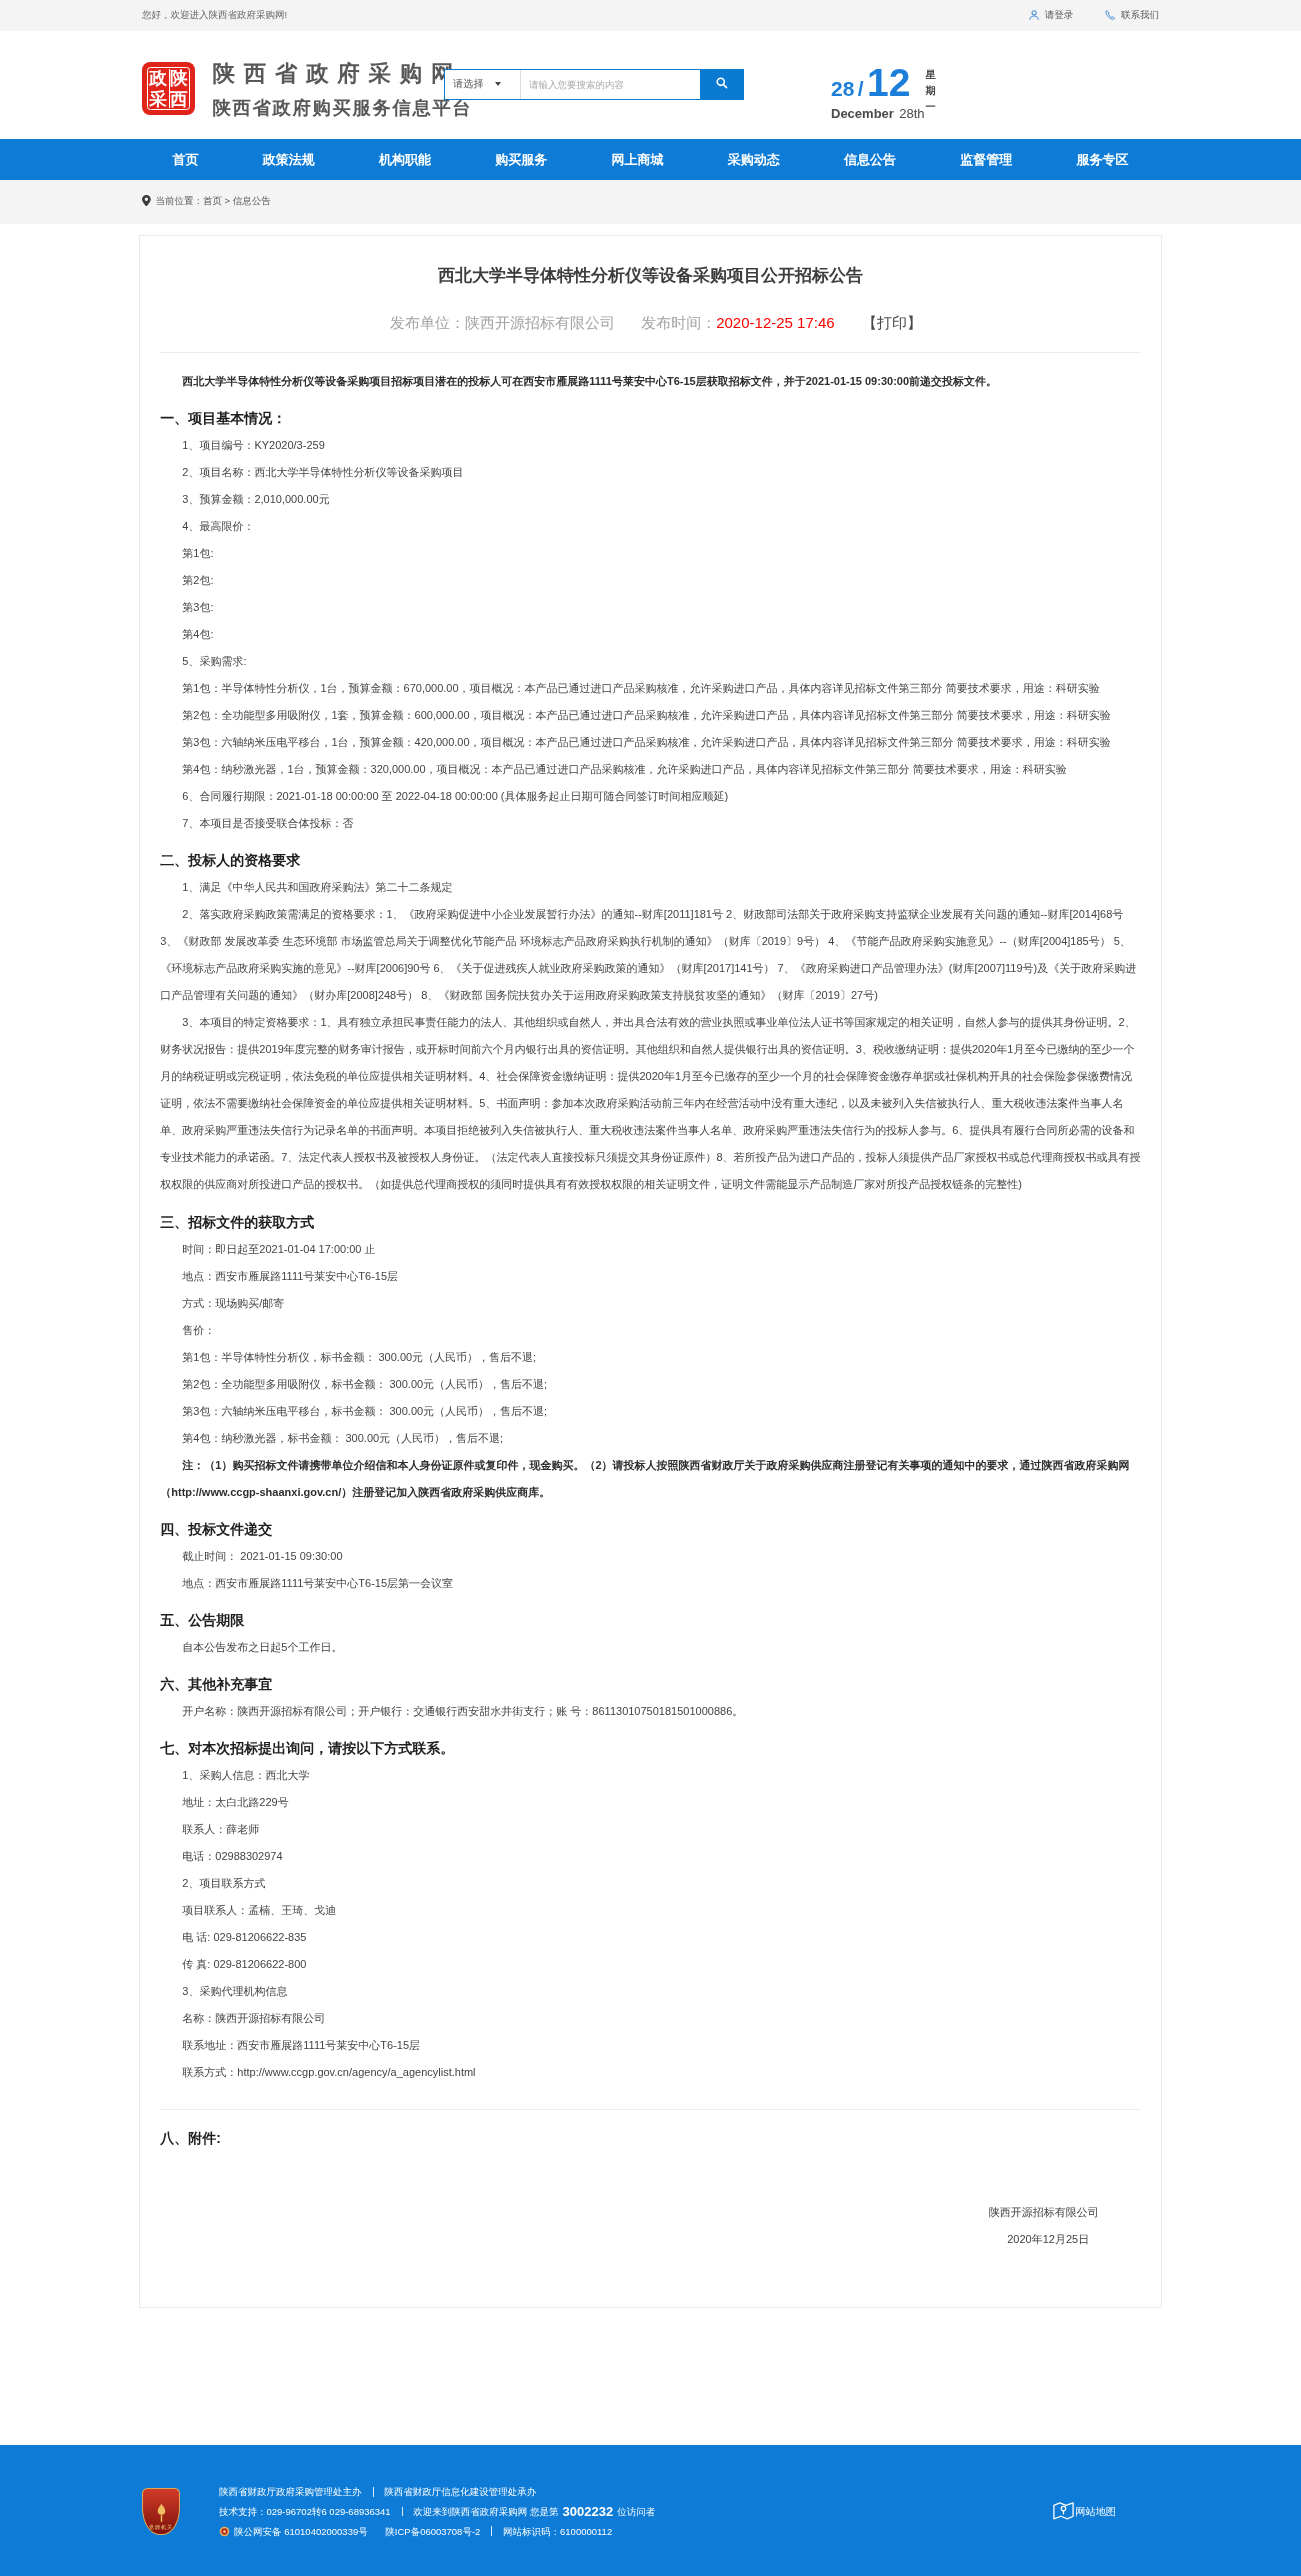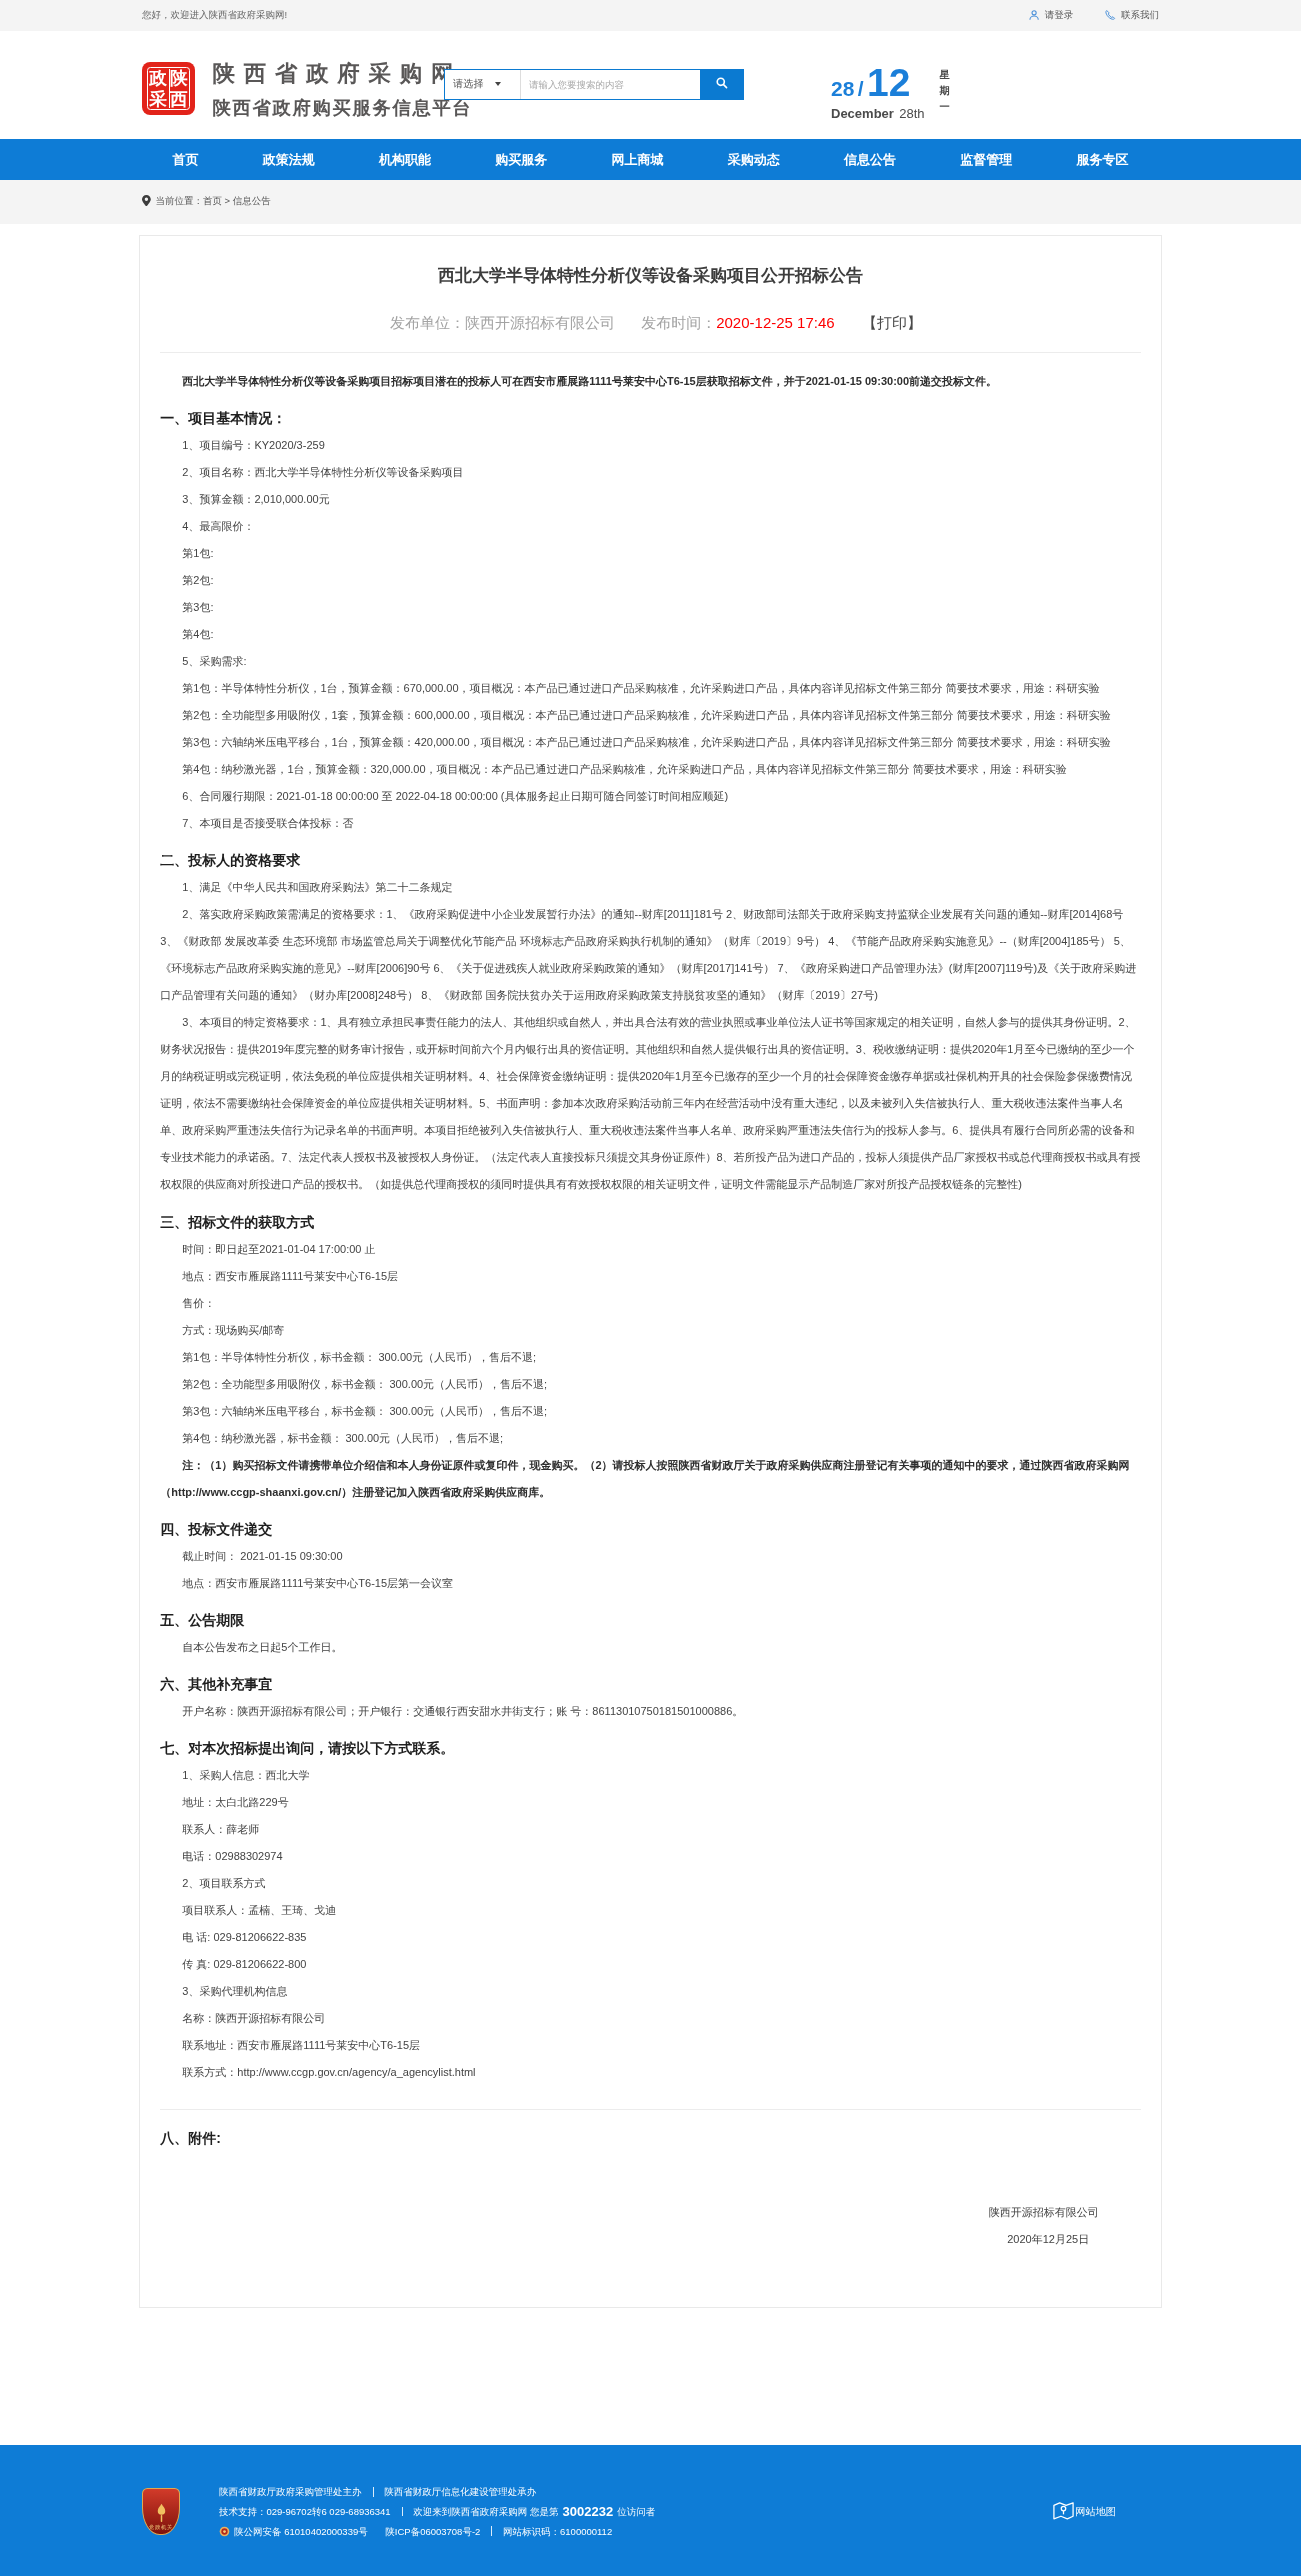--- a/index.html
+++ b/index.html
@@ -34,21 +34,21 @@
 
   .search-box { position:absolute; left:302px; top:38px; width:300px; height:31px;
     border:1.4px solid #0b7ad1; display:flex; background:#fff; }
   .search-select { width:76px; display:flex; align-items:center; padding:0 8.1px; gap:11px;
     font-size:10.2px; color:#555; border-right:0.7px solid #ddd; cursor:pointer; }
   .caret { width:0; height:0; border-left:3.4px solid transparent; border-right:3.4px solid transparent; border-top:4.1px solid #444; }
   .search-input { flex:1; border:none; outline:none; padding:0 8.1px; font-size:9.5px; color:#333; min-width:0; }
   .search-input::placeholder { color:#a9a9a9; }
   .search-btn { width:43px; background:#0b7ad1; border:none; display:flex; align-items:center; justify-content:center; cursor:pointer; }
 
-  .date-widget { position:absolute; left:689px; top:33px; display:flex; gap:15px; }
+  .date-widget { position:absolute; left:689px; top:33px; display:flex; gap:1px; }
   .date-nums { display:flex; align-items:baseline; color:#1b7fd9; font-weight:bold; }
   .date-day { font-size:21px; }
   .date-sep { font-size:21px; margin:0 3.4px; }
   .date-month { font-size:39px; line-height:38px; }
   .date-ename { margin-top:4.1px; font-size:13px; color:#4a4a4a; }
   .date-ename b { margin-right:5.4px; }
   .weekday { display:flex; flex-direction:column; align-items:center; gap:2px;
     font-size:10.2px; font-weight:bold; color:#4a4a4a; padding-top:4.1px; }
 
   
@@ -241,22 +241,22 @@
         <p class="block b-p">第4包：纳秒激光器，1台，预算金额：320,000.00，项目概况：本产品已通过进口产品采购核准，允许采购进口产品，具体内容详见招标文件第三部分 简要技术要求，用途：科研实验</p>
         <p class="block b-p">6、合同履行期限：2021-01-18 00:00:00 至 2022-04-18 00:00:00 (具体服务起止日期可随合同签订时间相应顺延)</p>
         <p class="block b-p">7、本项目是否接受联合体投标：否</p>
         <p class="block b-h">二、投标人的资格要求</p>
         <p class="block b-p">1、满足《中华人民共和国政府采购法》第二十二条规定</p>
         <p class="block b-p">2、落实政府采购政策需满足的资格要求：1、《政府采购促进中小企业发展暂行办法》的通知--财库[2011]181号 2、财政部司法部关于政府采购支持监狱企业发展有关问题的通知--财库[2014]68号 3、《财政部 发展改革委 生态环境部 市场监管总局关于调整优化节能产品 环境标志产品政府采购执行机制的通知》（财库〔2019〕9号） 4、《节能产品政府采购实施意见》--（财库[2004]185号） 5、《环境标志产品政府采购实施的意见》--财库[2006]90号 6、《关于促进残疾人就业政府采购政策的通知》（财库[2017]141号） 7、《政府采购进口产品管理办法》(财库[2007]119号)及《关于政府采购进口产品管理有关问题的通知》（财办库[2008]248号） 8、《财政部 国务院扶贫办关于运用政府采购政策支持脱贫攻坚的通知》（财库〔2019〕27号)</p>
         <p class="block b-p">3、本项目的特定资格要求：1、具有独立承担民事责任能力的法人、其他组织或自然人，并出具合法有效的营业执照或事业单位法人证书等国家规定的相关证明，自然人参与的提供其身份证明。2、财务状况报告：提供2019年度完整的财务审计报告，或开标时间前六个月内银行出具的资信证明。其他组织和自然人提供银行出具的资信证明。3、税收缴纳证明：提供2020年1月至今已缴纳的至少一个月的纳税证明或完税证明，依法免税的单位应提供相关证明材料。4、社会保障资金缴纳证明：提供2020年1月至今已缴存的至少一个月的社会保障资金缴存单据或社保机构开具的社会保险参保缴费情况证明，依法不需要缴纳社会保障资金的单位应提供相关证明材料。5、书面声明：参加本次政府采购活动前三年内在经营活动中没有重大违纪，以及未被列入失信被执行人、重大税收违法案件当事人名单、政府采购严重违法失信行为记录名单的书面声明。本项目拒绝被列入失信被执行人、重大税收违法案件当事人名单、政府采购严重违法失信行为的投标人参与。6、提供具有履行合同所必需的设备和专业技术能力的承诺函。7、法定代表人授权书及被授权人身份证。（法定代表人直接投标只须提交其身份证原件）8、若所投产品为进口产品的，投标人须提供产品厂家授权书或总代理商授权书或具有授权权限的供应商对所投进口产品的授权书。（如提供总代理商授权的须同时提供具有有效授权权限的相关证明文件，证明文件需能显示产品制造厂家对所投产品授权链条的完整性)</p>
         <p class="block b-h">三、招标文件的获取方式</p>
         <p class="block b-p">时间：即日起至2021-01-04 17:00:00 止</p>
         <p class="block b-p">地点：西安市雁展路1111号莱安中心T6-15层</p>
+        <p class="block b-p">方式：现场购买/邮寄</p>
         <p class="block b-p">售价：</p>
-        <p class="block b-p">方式：现场购买/邮寄</p>
         <p class="block b-p">第1包：半导体特性分析仪，标书金额： 300.00元（人民币），售后不退;</p>
         <p class="block b-p">第2包：全功能型多用吸附仪，标书金额： 300.00元（人民币），售后不退;</p>
         <p class="block b-p">第3包：六轴纳米压电平移台，标书金额： 300.00元（人民币），售后不退;</p>
         <p class="block b-p">第4包：纳秒激光器，标书金额： 300.00元（人民币），售后不退;</p>
         <p class="block b-b">注：（1）购买招标文件请携带单位介绍信和本人身份证原件或复印件，现金购买。（2）请投标人按照陕西省财政厅关于政府采购供应商注册登记有关事项的通知中的要求，通过陕西省政府采购网（http://www.ccgp-shaanxi.gov.cn/）注册登记加入陕西省政府采购供应商库。</p>
         <p class="block b-h">四、投标文件递交</p>
         <p class="block b-p">截止时间： 2021-01-15 09:30:00</p>
         <p class="block b-p">地点：西安市雁展路1111号莱安中心T6-15层第一会议室</p>
         <p class="block b-h">五、公告期限</p>
         <p class="block b-p">自本公告发布之日起5个工作日。</p>

